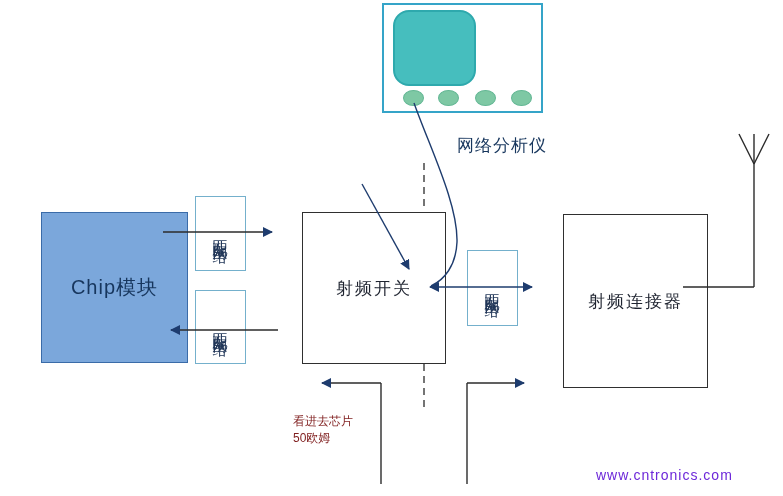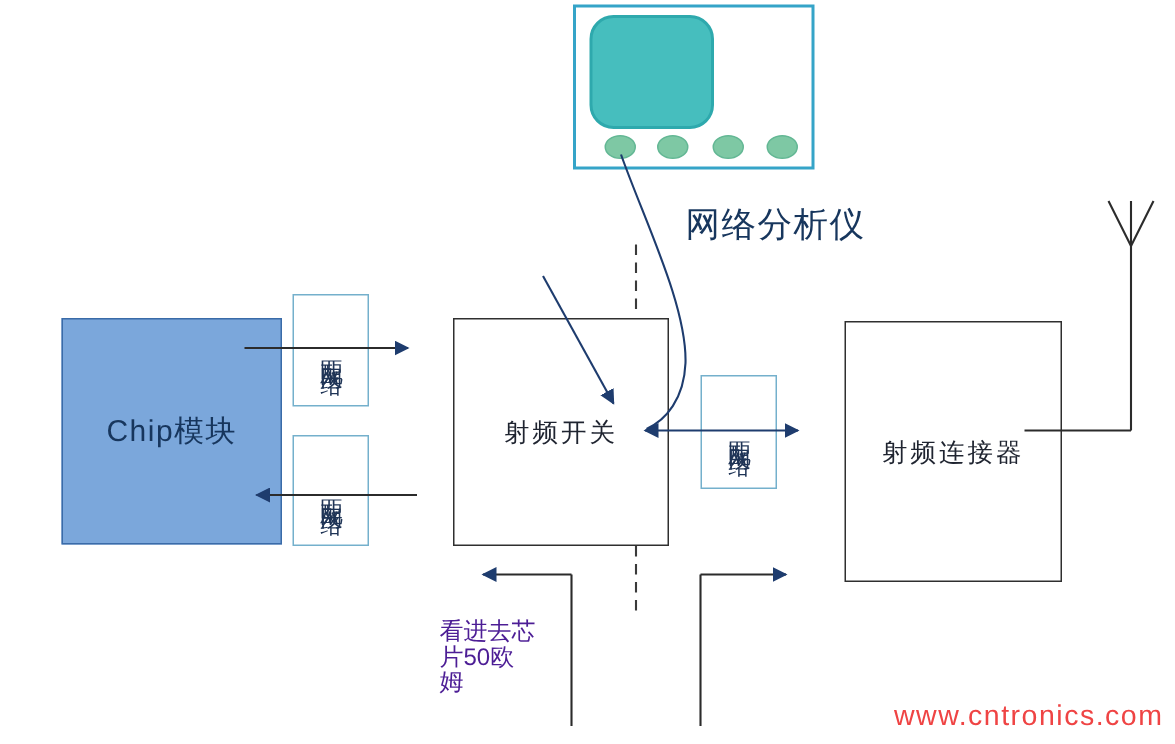--- a/index.html
+++ b/index.html
@@ -32,29 +32,29 @@
   
   .mn { width:51px; background:#ffffff; border:1.3px solid #74b0cc; z-index:1;
     display:flex; align-items:center; justify-content:center; }
   .mn-text { writing-mode:vertical-rl; text-orientation:upright;
     font-size:15px; line-height:1.0; letter-spacing:3px; color:#1f3456; }
   .mn1 { left:195px; top:196px; height:75px; }
   .mn2 { left:195px; top:290px; height:74px; }
   .mn3 { left:467px; top:250px; height:76px; }
 
   
-  .navy-lbl { font-size:23px; color:#17365d; z-index:10; white-space:nowrap; }
+  .navy-lbl { font-size:17px; color:#17365d; z-index:10; white-space:nowrap; }
   .analyzer-lbl { left:457px; top:134px; letter-spacing:1px; }
   .ref-lbl { left:296px; top:159px; }
-  .probe-lbl { width:64px; font-size:16px; line-height:17px; color:#4c1d95;
+  .probe-lbl { width:64px; font-size:12px; line-height:17px; color:#7f1d1d;
     word-break:break-all; z-index:10; }
   .probe-chip { left:293px; top:413px; }
   .probe-ant { left:497px; top:413px; }
 
-  .watermark { left:596px; top:467px; font-size:19px; color:#ef4444;
+  .watermark { left:596px; top:467px; font-size:14px; color:#6d28d9;
     letter-spacing:1px; z-index:10; }
 
   svg.overlay { position:absolute; left:0; top:0; width:783px; height:496px;
     z-index:5; pointer-events:none; }
 </style>
 </head>
 <body>
 
 <div id="stage">
 

